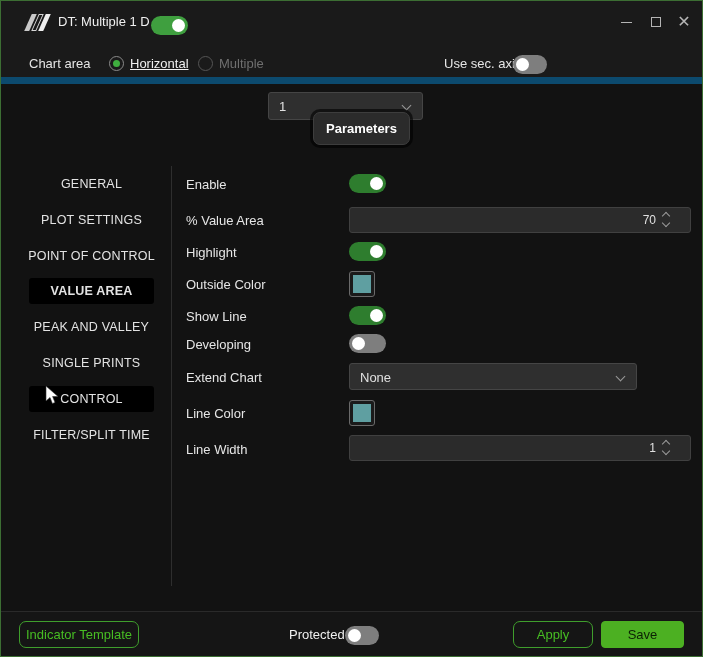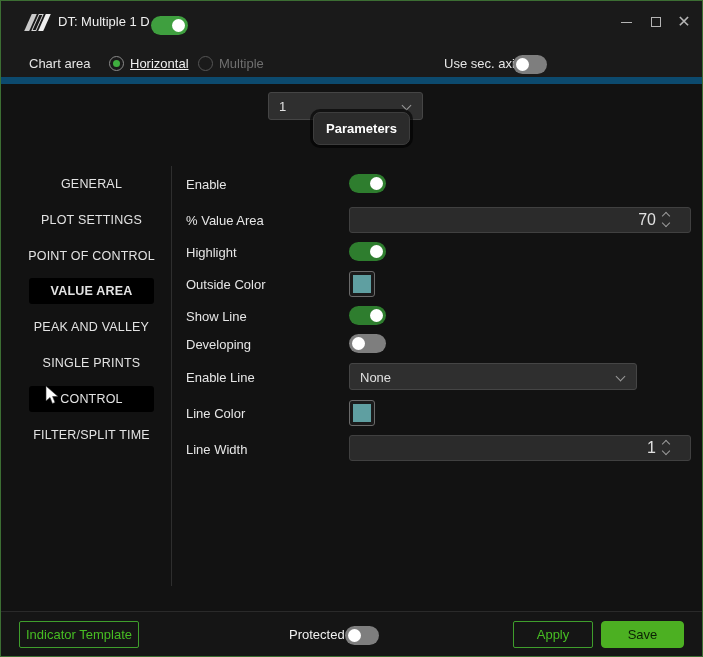--- a/index.html
+++ b/index.html
@@ -78,40 +78,40 @@
 
   .vdivider { position:absolute; left:170px; top:165px; width:1px; height:420px; background:#2e2e2e; }
 
   
   .row-label { position:absolute; left:185px; color:#e6e6e6; }
   .ctl-toggle { left:348px; width:37px; height:19px; }
 
   .num-input {
     position:absolute; left:348px; width:342px; height:26px;
     background:#2b2b2b; border:1px solid #404040; border-radius:3px;
-    color:#e0e0e0; font-size:16px; text-align:right; padding-right:34px;
+    color:#e0e0e0; font-size:12px; text-align:right; padding-right:34px;
     font-family:"Liberation Sans","DejaVu Sans",sans-serif; outline:none;
   }
   .spinner { position:absolute; left:656px; width:20px; height:26px; cursor:pointer; }
   .spinner .up, .spinner .dn { position:absolute; left:6px; width:6px; height:6px; border-right:1.4px solid #9a9a9a; }
   .spinner .up { top:6px;  border-top:1.4px solid #9a9a9a; transform:rotate(-45deg); }
   .spinner .dn { top:13px; border-bottom:1.4px solid #9a9a9a; transform:rotate(45deg); }
 
   .swatch { position:absolute; left:348px; width:26px; height:26px; background:#1a1a1a; border:1px solid #6a6a6a; border-radius:3px; cursor:pointer; display:flex; align-items:center; justify-content:center; }
   .swatch .fill { width:18px; height:18px; }
 
   .extend-select { left:348px; top:362px; width:288px; height:27px; }
   .extend-select .val { line-height:27px; }
   .extend-select .chev { right:12px; top:9px; }
 
   
   .footer { position:absolute; left:0; top:610px; width:100%; height:46px; background:#151515; border-top:1px solid #2a2a2a; }
   .btn-outline {
     position:absolute; top:9px; height:27px; background:transparent;
-    border:1px solid #3f9e2c; border-radius:2px; color:#47bd23; font-size:13px;
+    border:1px solid #3f9e2c; border-radius:7px; color:#47bd23; font-size:13px;
     display:flex; align-items:center; justify-content:center; cursor:pointer;
     font-family:"Liberation Sans","DejaVu Sans",sans-serif;
   }
   .btn-template { left:18px; width:120px; }
   .protected-label { position:absolute; left:288px; top:0; line-height:46px; color:#f0f0f0; }
   .protected-toggle { left:344px; top:14px; width:34px; height:19px; }
   .btn-apply { left:512px; width:80px; }
   .btn-save {
     position:absolute; left:600px; top:9px; width:83px; height:27px;
     background:#4cb022; border:1px solid #4cb022; border-radius:4px; color:#0c2005;
@@ -201,21 +201,21 @@
   <div class="row-label" style="top:308px">Show Line</div>
   <div class="toggle on ctl-toggle" style="position:absolute; top:305px">
       <span class="knob"></span>
     </div>
 
   <div class="row-label" style="top:336px">Developing</div>
   <div class="toggle off ctl-toggle" style="position:absolute; top:333px">
       <span class="knob"></span>
     </div>
 
-  <div class="row-label" style="top:369px">Enable Line</div>
+  <div class="row-label" style="top:369px">Extend Chart</div>
   <div class="select extend-select">
     <span class="val">None</span>
     <span class="chev"></span>
   </div>
 
   <div class="row-label" style="top:405px">Line Color</div>
   <div class="swatch" style="top:399px">
       <span class="fill" style="background: rgb(95, 159, 161);"></span>
     </div>
 

